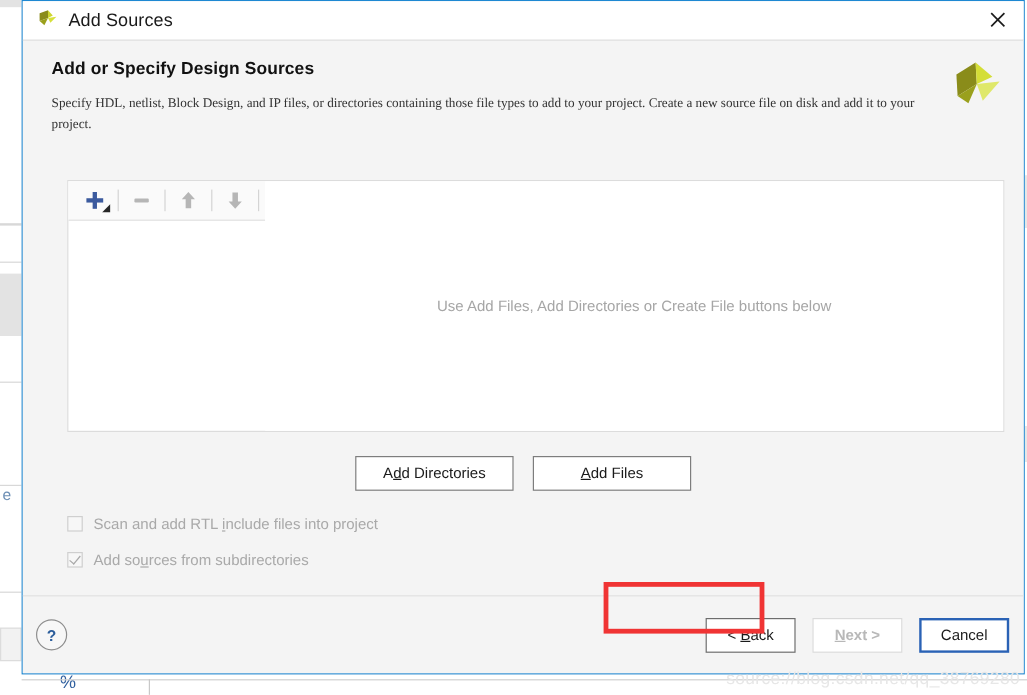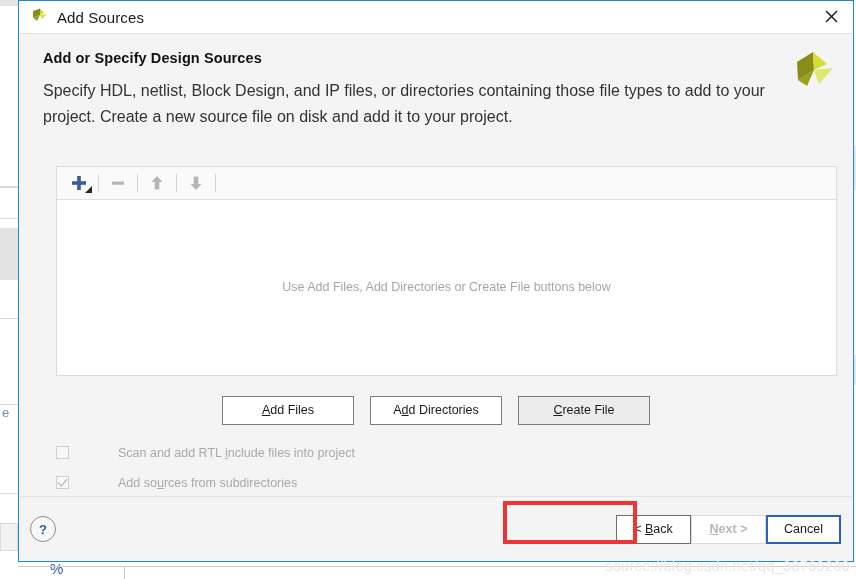--- a/index.html
+++ b/index.html
@@ -97,25 +97,26 @@
     border-top: 1px solid #e0e0e0;
   }
   #header-title {
     font-size: 14.5px;
     font-weight: bold;
     color: #111111;
     margin: 0 0 12px 0;
     letter-spacing: .1px;
   }
   #header-desc {
-    font-size: 16px;
+    font-size: 11px;
     color: #333333;
     line-height: 1.62;
     margin: 0;
     max-width: 752px;
+    font-family: Liberation Serif, serif;
   }
   #header-logo {
     position: absolute;
     right: 18px;
     top: 16px;
     width: 48px;
     height: 48px;
   }
 
   
@@ -130,21 +131,21 @@
   #source-panel {
     position: absolute;
     left: 37px;
     top: 26px;
     width: 781px;
     height: 210px;
     border: 1px solid #dcdcdc;
     background: #ffffff;
     box-sizing: border-box;
     display: flex;
-    flex-direction: column;
+    flex-direction: row;
   }
   #source-toolbar {
     height: 32px;
     background: #fafafa;
     border-bottom: 1px solid #e0e0e0;
     display: flex;
     align-items: center;
     flex: 0 0 auto;
     padding-left: 8px;
   }
@@ -247,21 +248,20 @@
     top: 0px;
     width: 4px;
     height: 8px;
     border: solid #a8a8a8;
     border-width: 0 1.6px 1.6px 0;
     transform: rotate(40deg);
   }
   .cb-label {
     font-size: 12.5px;
     color: #a9a9a9;
-    margin-left: 40px;
   }
 
   
   #footer {
     flex: 0 0 auto;
     height: 64px;
     background: #f4f4f4;
     border-top: 1px solid #e2e2e2;
     position: relative;
     display: flex;
@@ -281,20 +281,21 @@
     font-size: 13px;
     font-weight: bold;
     color: #2b5d9b;
     cursor: pointer;
     box-sizing: border-box;
   }
   #nav-buttons {
     position: absolute;
     right: 12px;
     display: flex;
+    gap: 14px;
   }
   .nav-btn {
     width: 75px;
     height: 29px;
     font-family: "Liberation Sans", sans-serif;
     font-size: 12.5px;
     background: #ffffff;
     box-sizing: border-box;
     display: flex;
     align-items: center;
@@ -412,27 +413,24 @@
             <polygon points="10,17 15.5,11 12.3,11 12.3,3.5 7.7,3.5 7.7,11 4.5,11" fill="#b6b6b6"></polygon>
           </svg>
         </div>
         <div class="tb-sep"></div>
       </div>
       <div id="source-empty">Use Add Files, Add Directories or Create File buttons below</div>
     </div>
 
     <div id="action-row">
       <button class="act-btn">
-          <span><span class="mn">A</span>dd Files</span>
+          <span>A<span class="mn">d</span>d Directories</span>
         </button>
       <button class="act-btn">
-          <span>A<span class="mn">d</span>d Directories</span>
-        </button>
-      <button class="act-btn highlighted">
-          <span><span class="mn">C</span>reate File</span>
+          <span><span class="mn">A</span>dd Files</span>
         </button>
     </div>
 
     <div id="checkbox-group">
       <div class="cb-row">
         <span class="cb-box"></span>
         <span class="cb-label">Scan and add RTL <span class="mn">i</span>nclude files into project</span>
       </div>
       <div class="cb-row">
         <span class="cb-box checked"></span>

